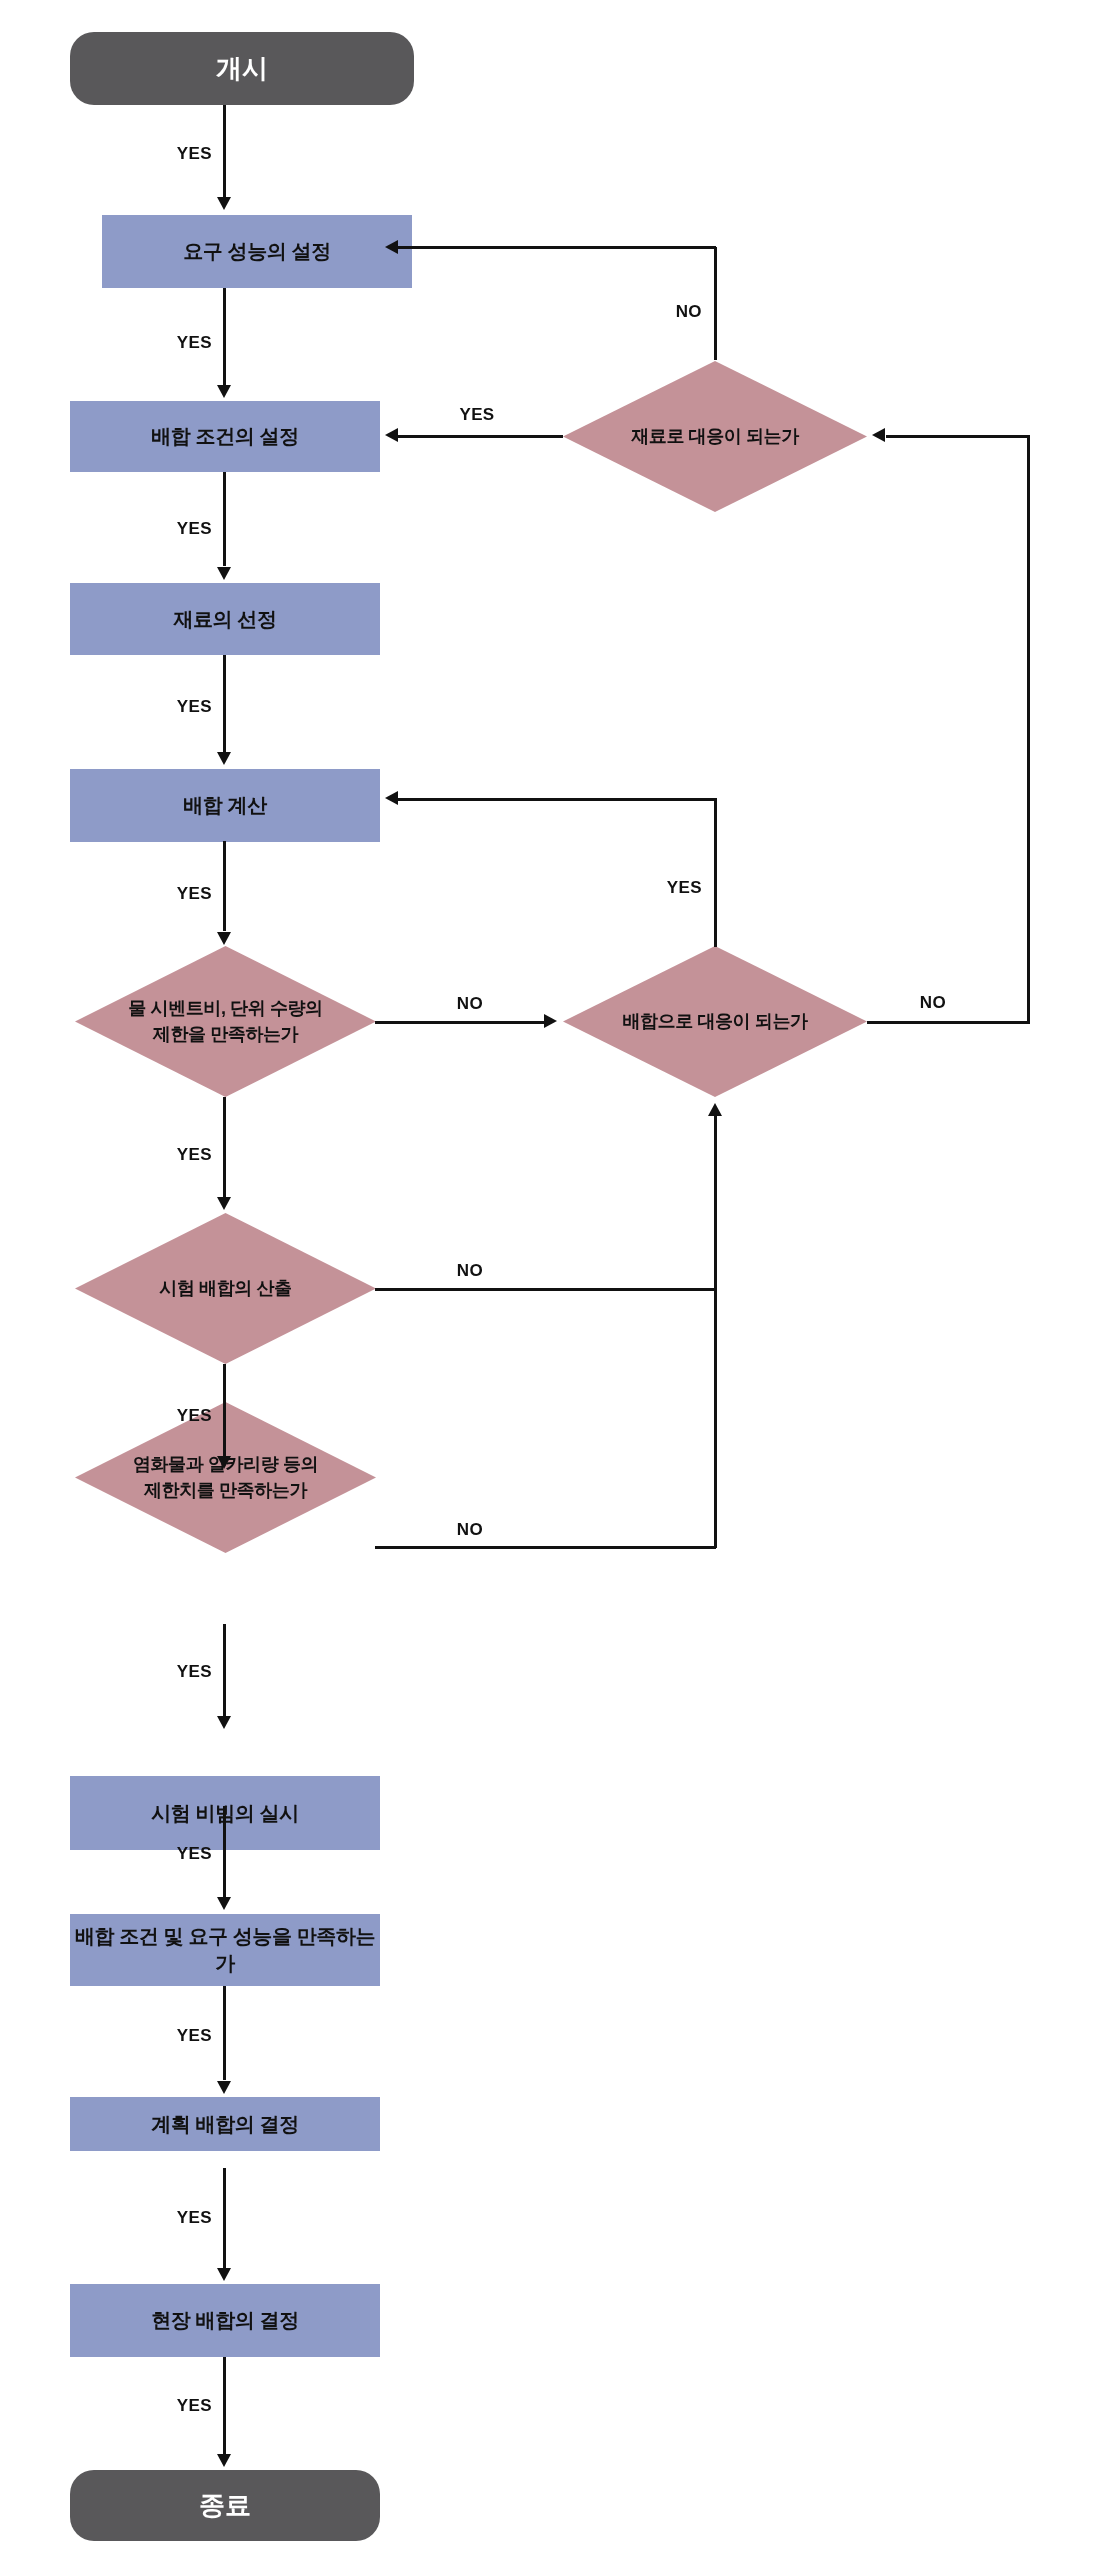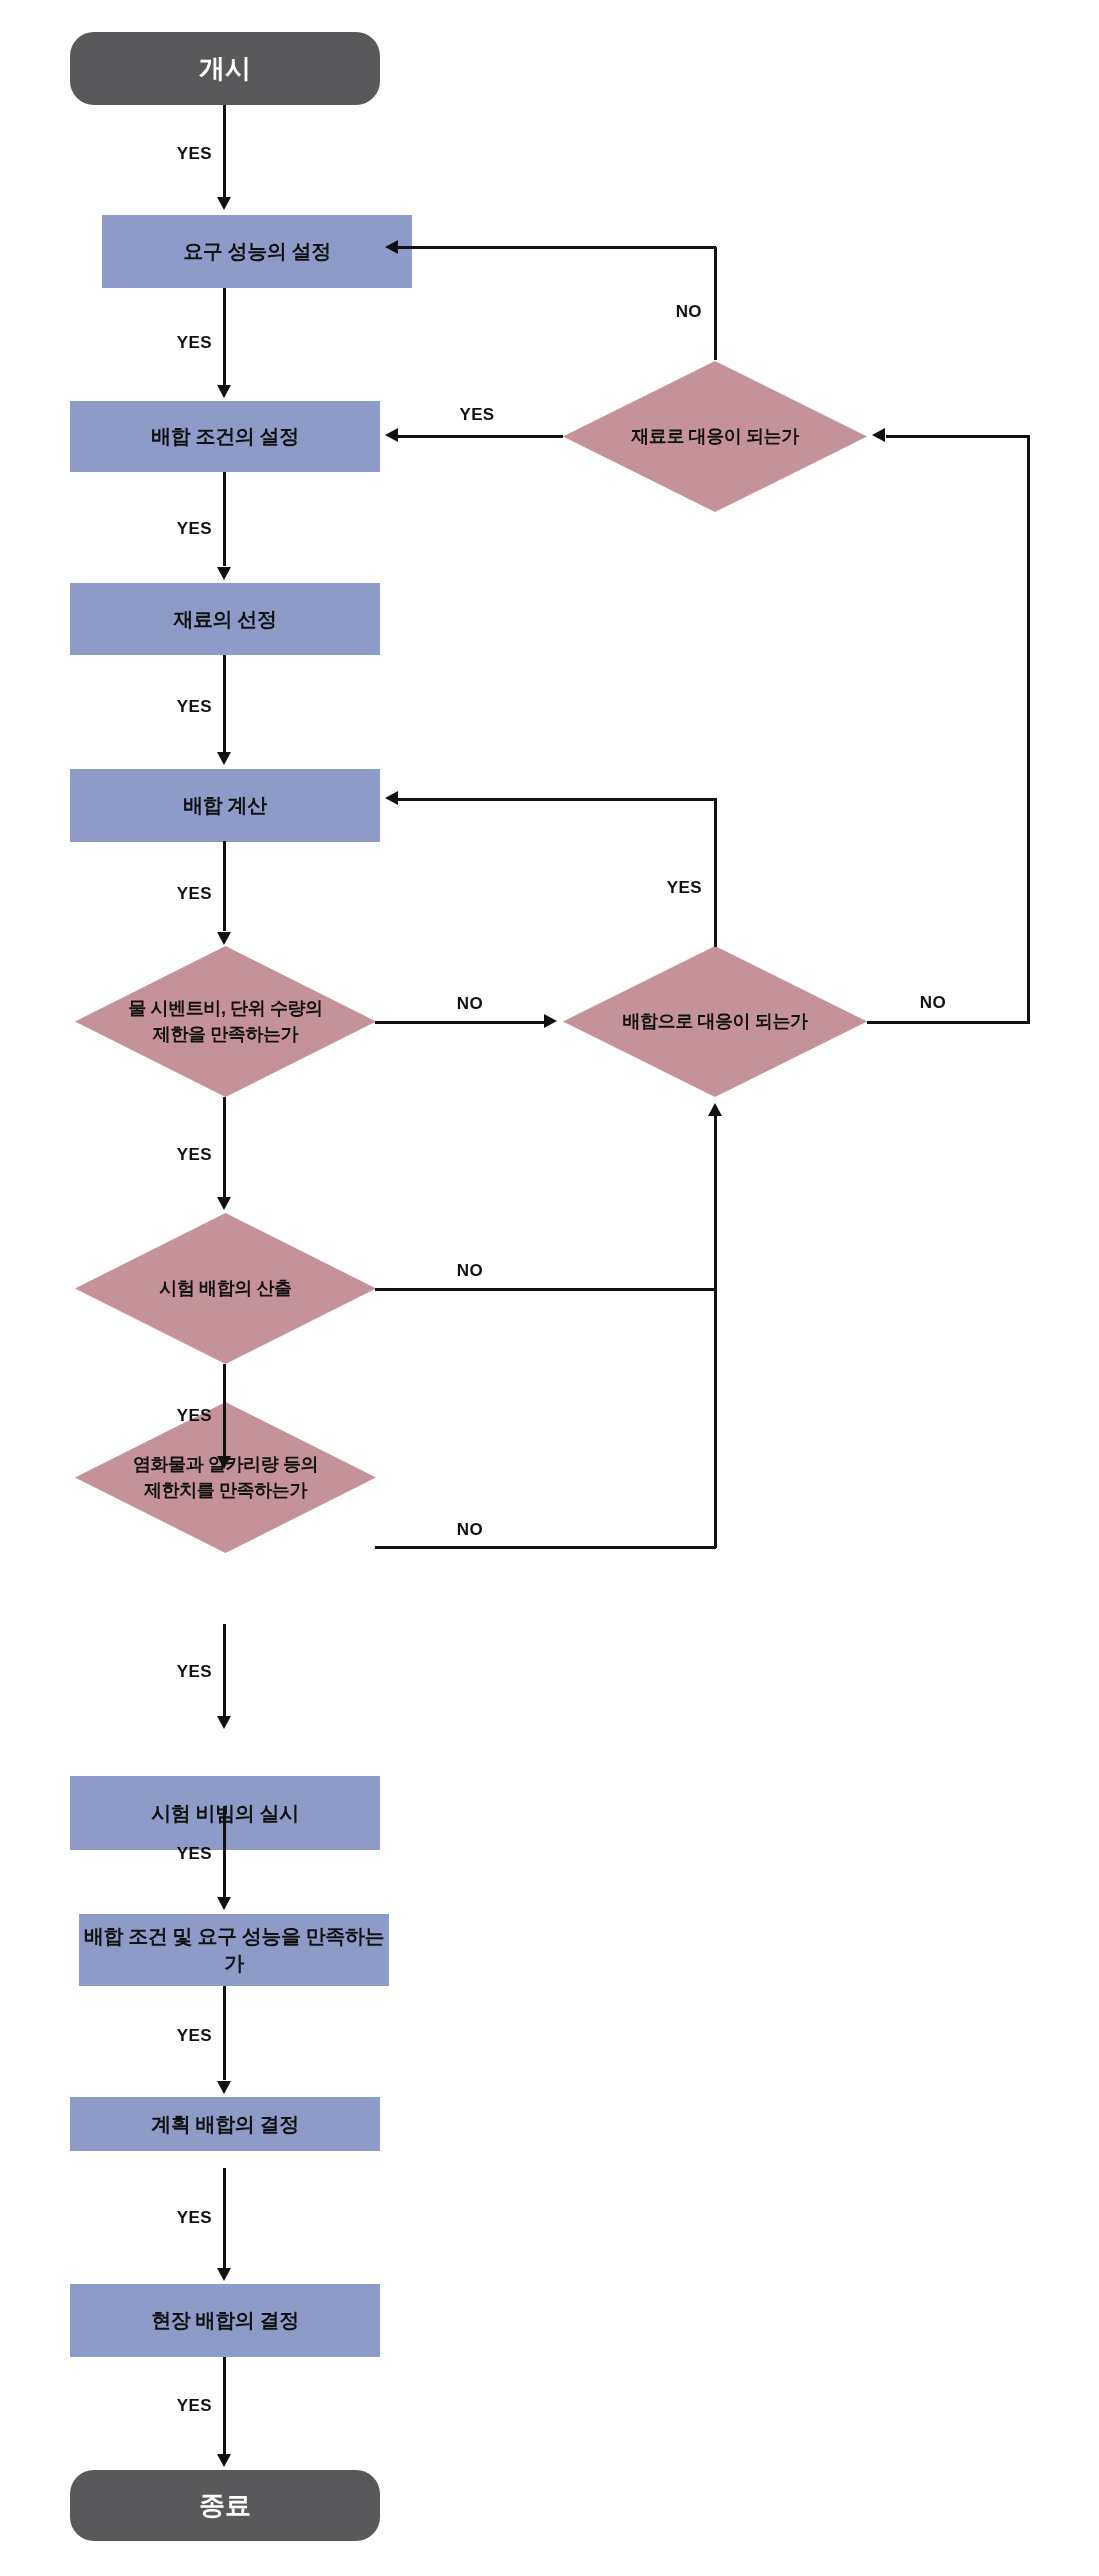--- a/index.html
+++ b/index.html
@@ -26,21 +26,21 @@
   .ah-left{border-top:7.7px solid transparent;border-bottom:7.7px solid transparent;border-right:13px solid var(--line);}
   .ah-right{border-top:7.7px solid transparent;border-bottom:7.7px solid transparent;border-left:13px solid var(--line);}
   .edge-label{position:absolute;font-size:17px;font-weight:700;color:var(--label);letter-spacing:0.4px;}
   .ta-r{text-align:right;} .ta-c{text-align:center;}
 </style>
 </head>
 <body>
 
 <div id="canvas">
 
-  <div class="node terminator" style="left:70px;top:32px;width:310px;height:73px;">
+  <div class="node terminator" style="left:70px;top:32px;width:344px;height:73px;">
     <span>개시</span>
   </div>
 
   <div class="node process" style="left:70px;top:215px;width:310px;height:73px;margin-left:32px;">
     <span>요구 성능의 설정</span>
   </div>
 
   <div class="node process" style="left:70px;top:401px;width:310px;height:71px;">
     <span>배합 조건의 설정</span>
   </div>
@@ -64,21 +64,21 @@
 
   <div class="node decision" style="left:75px;top:1402px;width:301px;height:151px;">
     <span>염화물과 알카리량 등의</span>
     <span>제한치를 만족하는가</span>
   </div>
 
   <div class="node process" style="left:70px;top:1776px;width:310px;height:74px;">
     <span>시험 비빔의 실시</span>
   </div>
 
-  <div class="node process" style="left:70px;top:1914px;width:310px;height:72px;margin-left:9px;">
+  <div class="node process" style="left:70px;top:1914px;width:310px;height:72px;">
     <span>배합 조건 및 요구 성능을 만족하는가</span>
   </div>
 
   <div class="node process" style="left:70px;top:2097px;width:310px;height:54px;">
     <span>계획 배합의 결정</span>
   </div>
 
   <div class="node process" style="left:70px;top:2284px;width:310px;height:73px;">
     <span>현장 배합의 결정</span>
   </div>

